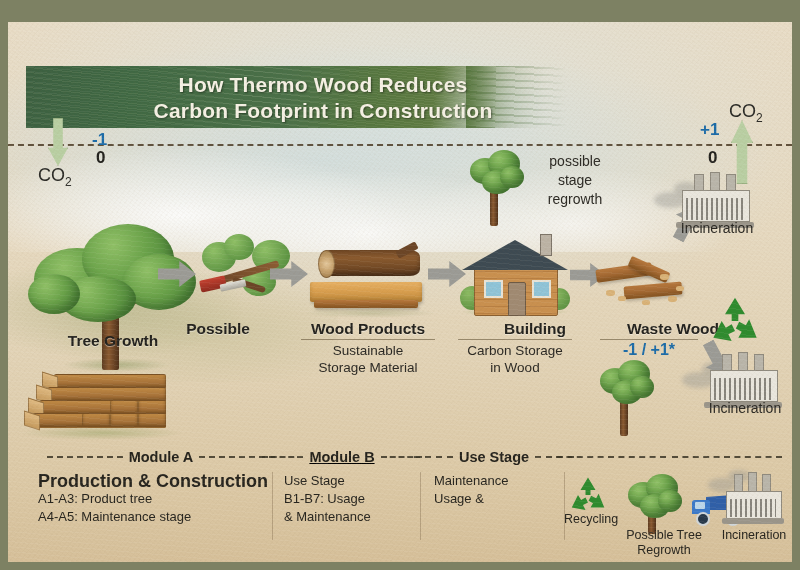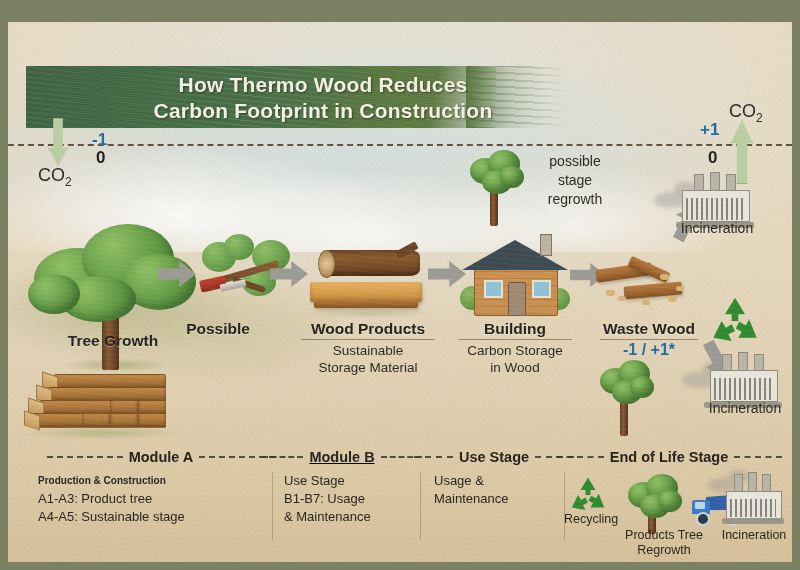--- a/index.html
+++ b/index.html
@@ -225,21 +225,21 @@
     background:radial-gradient(ellipse at center, rgba(130,150,80,.4),rgba(130,150,80,0) 70%);}
 
   
   .modules{
     position:absolute;left:8px;top:424px;width:768px;height:108px;
   }
   .mod-head{position:absolute;top:0;height:22px;display:flex;align-items:center;gap:6px;}
   .mod-head .dash{flex:1;height:0;border-top:2px dashed #3a3526;opacity:.85;}
   .mod-head .t{font-weight:bold;font-size:14.5px;color:#24221c;white-space:nowrap;}
   .mod-body{position:absolute;top:26px;font-size:13px;color:#26241e;line-height:18px;}
-  .mod-body .b{font-weight:bold;font-size:10px;}
+  .mod-body .b{font-weight:bold;font-size:18px;}
   .divider{position:absolute;top:26px;width:0;height:68px;border-left:1px solid rgba(120,100,70,.38);}
 
   .eol-item{position:absolute;text-align:center;font-size:12.5px;color:#26241e;line-height:15px;}
 </style>
 </head>
 <body>
 
 <div class="frame">
   <div class="canvas">
 
@@ -320,21 +320,21 @@
       <div class="grass"></div>
       <div class="bush-l"></div>
         <div class="bush-r"></div>
       <div class="body"></div>
       <div class="roof"></div>
       <div class="chim"></div>
       <div class="w1"></div>
         <div class="w2"></div>
       <div class="door"></div>
     </div>
-    <div class="label-main" style="left:440px;top:298px;width:134px;">Building</div>
+    <div class="label-main" style="left:460px;top:298px;width:134px;">Building</div>
     <div class="underline" style="left:450px;top:317px;width:114px;"></div>
     <div class="label-sub" style="left:432px;top:320px;width:150px;white-space:pre-line;">Carbon Storage
 in Wood</div>
 
     <div class="garrow" style="left:562px;top:240px;width:36px;height:26px;"></div>
 
     <div class="tree tree-sm" style="left:462px;top:128px;width:58px;height:80px;">
       <div class="trunk" style="background:linear-gradient(90deg,#5d3c21,#8a5a31 40%,#4e3019);"></div>
       <div class="canopy c1"></div>
         <div class="canopy c2"></div>
@@ -349,21 +349,21 @@
       <div class="plank dk" style="left:2px;top:4px;width:56px;height:13px;transform:rotate(-8deg);"></div>
       <div class="plank dk" style="left:34px;top:2px;width:42px;height:11px;transform:rotate(24deg);"></div>
       <div class="plank dk" style="left:30px;top:22px;width:58px;height:13px;transform:rotate(-5deg);"></div>
       <div class="chip" style="left:12px;top:28px;width:9px;height:6px;"></div>
       <div class="chip" style="left:24px;top:34px;width:8px;height:5px;"></div>
       <div class="chip" style="left:66px;top:12px;width:9px;height:6px;"></div>
       <div class="chip" style="left:82px;top:24px;width:8px;height:5px;"></div>
       <div class="chip" style="left:74px;top:34px;width:9px;height:6px;"></div>
       <div class="chip" style="left:48px;top:38px;width:8px;height:5px;"></div>
     </div>
-    <div class="label-main" style="left:580px;top:298px;width:122px;text-align:center;">Waste Wood</div>
+    <div class="label-main" style="left:604px;top:298px;width:122px;text-align:center;">Waste Wood</div>
     <div class="underline" style="left:592px;top:317px;width:98px;"></div>
     <div class="label-sub" style="left:580px;top:319px;width:122px;font-weight:bold;font-size:16px;color:#1b6ba8;">-1 / +1*</div>
 
     <div class="garrow up" style="left:664px;top:182px;width:30px;height:38px;transform:rotate(28deg);"></div>
     <div class="garrow dn" style="left:694px;top:318px;width:30px;height:38px;transform:rotate(-28deg);"></div>
 
     <div class="factory" style="left:660px;top:152px;width:92px;height:54px;">
       <div class="smoke" style="left:-14px;top:18px;width:34px;height:16px;"></div>
       <div class="smoke" style="left:6px;top:8px;width:24px;height:14px;"></div>
       <div class="stk" style="left:26px;top:0;width:8px;height:18px;"></div>
@@ -425,21 +425,21 @@
     <div class="modules">
 
       <div class="mod-head" style="left:31px;width:228px;">
         <div class="dash"></div>
         <div class="t">Module A</div>
         <div class="dash"></div>
       </div>
       <div class="mod-body" style="left:22px;width:232px;">
         <div class="b">Production &amp; Construction</div>
         <div>A1-A3: Product tree</div>
-        <div>A4-A5: Sustainable stage</div>
+        <div>A4-A5: Maintenance stage</div>
       </div>
       <div class="divider" style="left:256px;"></div>
 
       <div class="mod-head" style="left:246px;width:160px;text-decoration:underline;">
         <div class="dash"></div>
         <div class="t">Module B</div>
         <div class="dash"></div>
       </div>
       <div class="mod-body" style="left:268px;width:136px;">
         <div>Use Stage</div>
@@ -447,28 +447,27 @@
         <div>&amp; Maintenance</div>
       </div>
       <div class="divider" style="left:404px;"></div>
 
       <div class="mod-head" style="left:398px;width:160px;">
         <div class="dash"></div>
         <div class="t">Use Stage</div>
         <div class="dash"></div>
       </div>
       <div class="mod-body" style="left:418px;width:132px;">
+        <div>Maintenance</div>
         <div>Usage &amp;</div>
-        <div>Maintenance</div>
       </div>
       <div class="divider" style="left:548px;"></div>
 
       <div class="mod-head" style="left:540px;width:226px;">
         <div class="dash"></div>
-        <div class="t">End of Life Stage</div>
         <div class="dash"></div>
       </div>
 
       <div class="recycle" style="left:552px;top:30px;width:40px;height:38px;">
         <svg width="40" height="38" viewBox="0 0 64 60" aria-hidden="true">
           <g fill="#2e8b2e">
             <path d="M32 2 L44 22 L36 22 L36 30 L28 30 L28 22 L20 22 Z"></path>
             <path d="M6 50 L16 30 L21 38 L28 34 L32 42 L24 46 L28 54 Z"></path>
             <path d="M58 50 L36 50 L40 43 L33 39 L37 31 L45 35 L49 28 Z"></path>
           </g>
@@ -483,21 +482,21 @@
         <div class="canopy c3"></div>
           <div class="canopy c4"></div>
       </div>
       <div id="truck" style="left:676px;top:48px;">
         <div class="bed"></div>
           <div class="cab"></div>
           <div class="cabw"></div>
         <div class="w1"></div>
           <div class="w2"></div>
       </div>
-      <div class="eol-item" style="left:596px;top:82px;width:104px;white-space:pre-line;">Products Tree
+      <div class="eol-item" style="left:596px;top:82px;width:104px;white-space:pre-line;">Possible Tree
 Regrowth</div>
 
       <div class="factory" style="left:700px;top:28px;width:72px;height:50px;">
         <div class="smoke" style="left:-8px;top:4px;width:28px;height:14px;"></div>
         <div class="smoke" style="left:12px;top:-4px;width:22px;height:12px;"></div>
         <div class="stk" style="left:18px;top:0;width:7px;height:16px;"></div>
         <div class="stk" style="left:32px;top:-2px;width:7px;height:18px;"></div>
         <div class="stk" style="left:46px;top:0;width:7px;height:16px;"></div>
         <div class="blk" style="left:10px;width:54px;height:26px;"></div>
         <div class="win" style="left:14px;bottom:14%;width:46px;height:18px;"></div>

